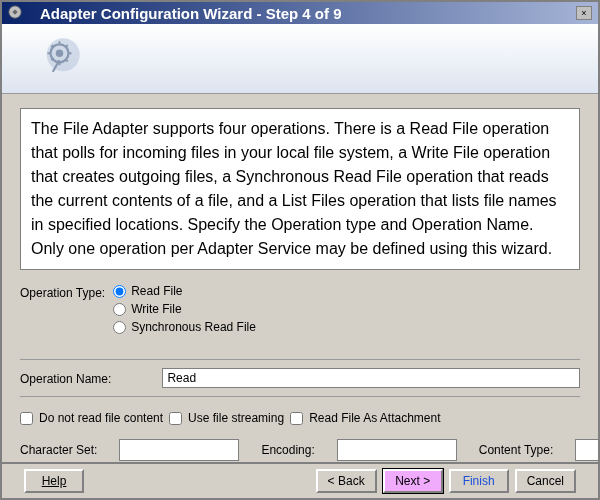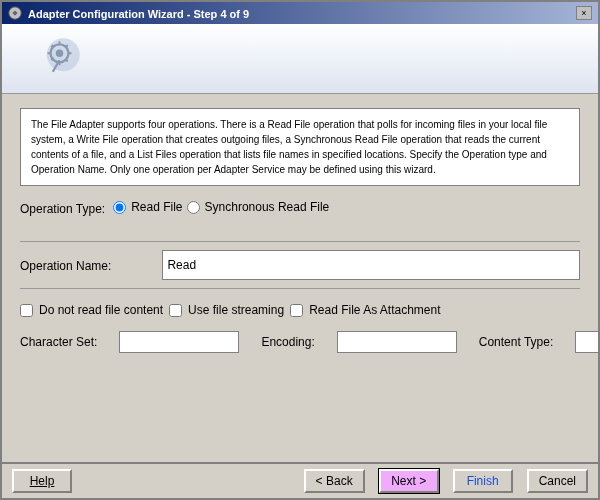--- a/index.html
+++ b/index.html
@@ -25,25 +25,25 @@
       background: linear-gradient(to right, #0a246a, #a6b5d7);
       color: white;
       padding: 3px 6px;
       display: flex;
       align-items: center;
       justify-content: space-between;
       height: 22px;
     }
 
     .title-bar-text {
-      font-size: 11px;
+      font-size: 15px;
       font-weight: bold;
       display: flex;
-      align-items: flex-end;
-      gap: 6px;
+      align-items: flex-start;
+      gap: 18px;
     }
 
     .title-bar-icon {
       width: 14px;
       height: 14px;
     }
 
     .title-bar-close {
       background: #c0c0c0;
       border: 1px solid #808080;
@@ -80,21 +80,21 @@
     .content {
       flex: 1;
       padding: 14px 18px;
       overflow-y: auto;
     }
 
     .description-box {
       border: 1px solid #808080;
       background: white;
       padding: 8px 10px;
-      font-size: 10px;
+      font-size: 16px;
       line-height: 1.5;
       color: #000;
       margin-bottom: 14px;
     }
 
     .form-row {
       display: flex;
       align-items: flex-start;
       margin-bottom: 25px;
     }
@@ -103,21 +103,21 @@
       font-size: 12px;
       font-weight: normal;
       color: #000;
       white-space: nowrap;
       margin-right: 8px;
       padding-top: 2px;
     }
 
     .radio-group {
       display: flex;
-      flex-direction: row;
+      flex-direction: column;
       gap: 4px;
     }
 
     .radio-item {
       display: flex;
       align-items: center;
       gap: 5px;
       font-size: 12px;
     }
 
@@ -133,21 +133,21 @@
       align-items: center;
       margin-bottom: 14px;
       border-top: 1px solid #999;
       border-bottom: 1px solid #999;
       padding: 8px 0;
       gap: 43px;
     }
 
     .operation-name-input {
       flex: 1;
-      height: 30px;
+      height: 20px;
       border: 1px solid #808080;
       background: white;
       font-size: 12px;
       padding: 2px 4px;
     }
 
     .checkbox-group {
       display: flex;
       flex-direction: row;
       gap: 6px;
@@ -188,30 +188,30 @@
       padding: 2px 4px;
     }
 
     .footer {
       height: 36px;
       background: #d4d0c8;
       border-top: 2px solid #808080;
       display: flex;
       align-items: center;
       justify-content: space-between;
-      padding: 0 10px;
+      padding: 0 22px;
     }
 
     .footer-left {
       display: flex;
     }
 
     .footer-right {
       display: flex;
-      gap: 14px;
+      gap: 6px;
       align-items: center;
       border-radius: 8px;
     }
 
     .btn {
       height: 24px;
       min-width: 60px;
       background: #d4d0c8;
       border: 2px solid;
       border-color: #ffffff #808080 #808080 #ffffff;
@@ -271,20 +271,24 @@
     <div class="description-box">
       <span>The File Adapter supports four operations.  There is a Read File operation that polls for incoming files in your local file system, a Write File operation that creates outgoing files, a Synchronous Read File operation that reads the current contents of a file, and a List Files operation that lists file names in specified locations.  Specify the Operation type and Operation Name.  Only one operation per Adapter Service may be defined using this wizard.</span>
     </div>
 
     <div class="form-row">
       <span class="form-label">Operation Type:</span>
       <div class="radio-group">
         <label class="radio-item">
           <input type="radio" name="operation" value="read_file" checked="" style="">
           <span>Read File</span>
+        </label>
+        <label class="radio-item">
+          <input type="radio" name="operation" value="write_file" style="">
+          <span>Write File</span>
         </label>
         <label class="radio-item">
           <input type="radio" name="operation" value="sync_read_file" style="">
           <span>Synchronous Read File</span>
         </label>
       </div>
     </div>
 
     <div class="operation-name-row">
       <span class="form-label">Operation Name:</span>

